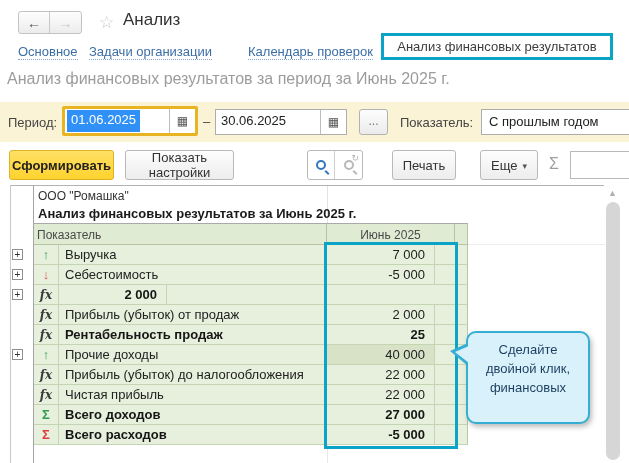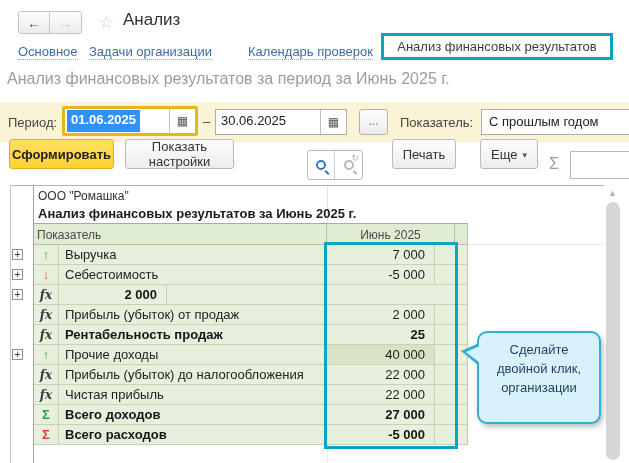--- a/index.html
+++ b/index.html
@@ -29,34 +29,34 @@
 
   .subtitle { left:7px; top:70px; font-size:16px; color:#9c9c9c; }
 
   
   .strip { left:0; top:102px; width:629px; height:40px; background:#fbf3d5; }
   .flabel { font-size:13px; color:#444; top:115px; }
   .focuswrap { left:62px; top:106px; width:136px; height:30px; border:3px solid #e8b423;
     border-radius:2px; background:#fff; display:flex; }
   .datefield { display:flex; height:24px; background:#fff; }
   .datefield .txt { font-size:13px; color:#222; padding:3px 4px 0 5px; flex:1; white-space:nowrap; }
-  .datefield .txt.sel { background:#2f90f7; color:#fff; margin:1px 2px 1px 2px; padding:2px 4px 0 4px; flex:none;font-weight:bold; }
+  .datefield .txt.sel { background:#2f90f7; color:#fff; margin:1px 2px 1px 2px; padding:2px 4px 0 4px; flex:none; }
   .calbtn { width:26px; border-left:1px solid #bdbdbd; display:flex; align-items:center;
     justify-content:center; font-size:12px; color:#555; background:#fff; }
   .field2 { left:215px; top:109px; width:132px; height:26px; border:1px solid #adadad; background:#fff; }
   .dash { left:203px; top:114px; font-size:13px; color:#444; }
   .dotsbtn { left:359px; top:109px; width:29px; height:26px; border:1px solid #b3b3b3; border-radius:3px;
     background:linear-gradient(#fdfdfd,#ebebeb); color:#777; font-size:12px; text-align:center; line-height:22px; }
   .cmpfield { left:481px; top:109px; width:170px; height:26px; border:1px solid #adadad; background:#fff;
     font-size:13px; color:#222; padding:4px 0 0 7px; white-space:nowrap; }
 
   
   .btn { height:30px; border:1px solid #b9b9b9; border-radius:3px;
     background:linear-gradient(#fdfdfd,#ededed); font-size:13px; color:#333;
-    display:flex; align-items:center; justify-content:center; top:139px; }
+    display:flex; align-items:center; justify-content:center; top:150px; }
   .genbtn { left:9px; width:105px; background:linear-gradient(#ffe065,#ffd22e);
     border-color:#dcb422; font-weight:bold; color:#222; }
   .setbtn { left:125px; width:109px; }
   .srchgrp { left:307px; top:150px; width:56px; height:30px; border:1px solid #b9b9b9;
     border-radius:3px; background:#fff; display:flex; }
   .srchcell { width:28px; display:flex; align-items:center; justify-content:center; position:relative; }
   .srchcell.first { border-right:1px solid #cfcfcf; }
   .mag { width:10px; height:10px; border:2px solid #3277c2; border-radius:50%; position:relative; }
   .mag:after { content:""; position:absolute; width:2px; height:5px; background:#3277c2;
     left:8px; top:8px; transform:rotate(-45deg); }
@@ -98,21 +98,21 @@
   .trow .pad { flex:1; }
   .trow.b { font-weight:bold; color:#161616; }
 
   .expbox { width:11px; height:11px; border:1px solid #8f8f8f; background:#fff; color:#333;
     font-size:10px; line-height:9px; text-align:center; left:12px; cursor:pointer; }
 
   .tealframe { left:324px; top:242px; width:134px; height:207px; border:3px solid #0ca4c6;
     pointer-events:none; z-index:3; }
 
   
-  .bubble { left:477px; top:331px; width:124px; height:93px; background:#d9f1fb;
+  .bubble { left:466px; top:331px; width:124px; height:93px; background:#d9f1fb;
     border:2px solid #35aed3; border-radius:10px; box-shadow:2px 3px 5px rgba(110,110,110,.45);
     z-index:4; padding-top:7px; text-align:center; font-size:13px; line-height:19px; color:#1c3e5e; }
   .bubble .tail-o { position:absolute; left:-18px; top:10px; width:0; height:0;
     border-top:8px solid transparent; border-bottom:15px solid transparent; border-right:18px solid #35aed3; }
   .bubble .tail-i { position:absolute; left:-13px; top:13px; width:0; height:0;
     border-top:6px solid transparent; border-bottom:11px solid transparent; border-right:14px solid #d9f1fb; }
   .bubble span { display:block; }
 
   
   .scrollup { left:608px; top:188px; font-size:9px; color:#b0b0b0; }
@@ -261,17 +261,17 @@
     <div class="abs expbox" style="top: 349px;">+</div>
   </div>
 
 <div class="abs tealframe"></div>
 
 <div class="abs bubble">
   <i class="tail-o"></i>
   <i class="tail-i"></i>
   <span>Сделайте</span>
   <span>двойной клик,</span>
-  <span>организации</span>
+  <span>финансовых</span>
 </div>
 
 <div class="abs scrollup">▲</div>
 <div class="abs thumb"></div>
 
 </body></html>

